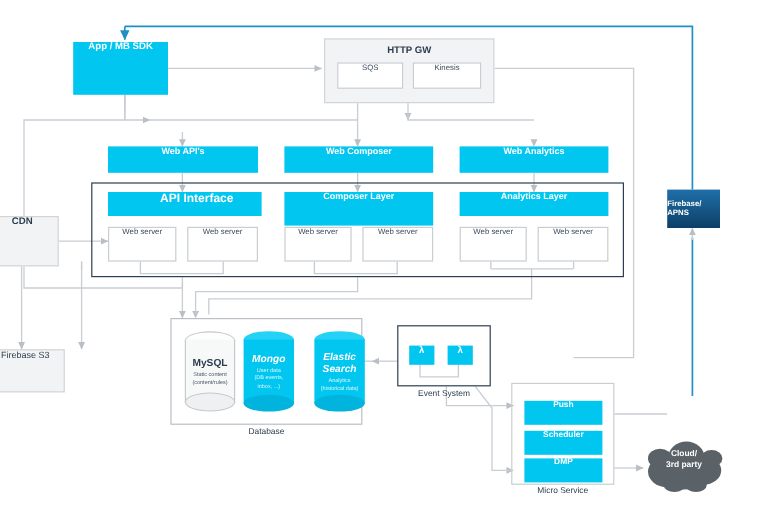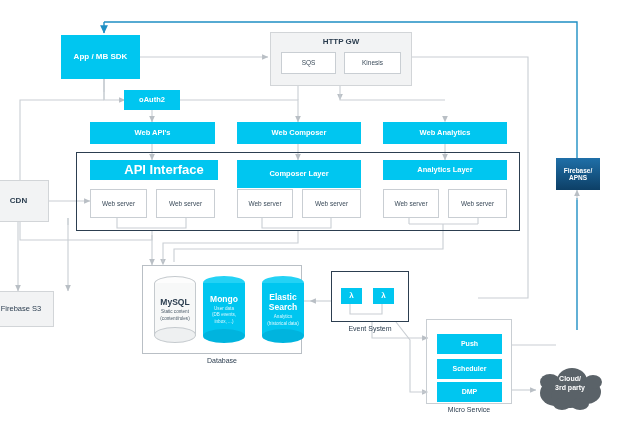--- a/index.html
+++ b/index.html
@@ -1,20 +1,20 @@
 <!DOCTYPE html>
 <html><head>
 <meta charset="utf-8">
 <style>
   html,body{margin:0;padding:0;background:#ffffff;}
   body{font-family:"Liberation Sans",sans-serif;}
   #stage{position:relative;width:640px;height:434px;background:#ffffff;overflow:hidden;}
 
   
-  .node{position:absolute;box-sizing:border-box;display:flex;align-items:center;
+  .node{position:absolute;box-sizing:border-box;display:flex;align-items:flex-start;
         justify-content:center;text-align:center;line-height:1.12;}
   .cyan{background:#00c6f0;color:#ffffff;font-weight:bold;}
   .navy{background:#10538c;background:linear-gradient(180deg,#1f6fa8 0%,#0d3f66 100%);
         color:#ffffff;font-weight:bold;}
   .greybox{background:#f2f3f4;border:1px solid #d2d5d8;color:#2b3d4f;font-weight:bold;}
   .whitebox{background:#ffffff;border:1px solid #c9ced3;color:#3b4b5a;}
   .plaingroup{position:absolute;box-sizing:border-box;background:transparent;}
   .group-dark{border:1.6px solid #2c3e50;}
   .group-light{border:1px solid #c9ced3;}
   .group-mid{border:1px solid #b9bfc5;}
@@ -32,21 +32,21 @@
   .cyl-white .top{background:#fdfdfd;border:1px solid #c5cace;}
   .cyl-white .bot{background:#eef0f1;border:1px solid #c5cace;}
   .cyl-cyan .body{background:#00c6f0;}
   .cyl-cyan .top{background:#24d2f5;}
   .cyl-cyan .bot{background:#00b4de;}
 
   .db-name{font-weight:bold;}
   .db-sub{margin-top:2px;}
   .cyl-white .db-name{color:#2b3d4f;font-size:8.5px;}
   .cyl-white .db-sub{color:#4a5a68;font-size:4.6px;line-height:1.35;}
-  .cyl-cyan .db-name{color:#ffffff;font-size:8.5px;}
+  .cyl-cyan .db-name{color:#ffffff;font-size:8.5px;font-style:italic;}
   .cyl-cyan .db-sub{color:#d8f7ff;font-size:4.6px;line-height:1.35;}
 
   
   svg.wires{position:absolute;left:0;top:0;width:640px;height:434px;overflow:visible;}
 
   
   .cloud{position:absolute;}
   .cloud .ctxt{position:absolute;left:0;right:0;top:0;bottom:0;display:flex;
        flex-direction:column;align-items:center;justify-content:center;
        color:#ffffff;font-size:7px;font-weight:bold;line-height:1.25;text-align:center;}
@@ -145,23 +145,20 @@
     </g>
     <g fill="none" stroke="#c9ced3" stroke-width="1.1" marker-end="url(#ah)">
       <path d="M577,200 L577,190"></path>
     </g>
   </svg>
 
   <div class="node cyan" style="left:61px;top:35px;width:79px;height:44px;font-size:8px;">
     <span>App / MB SDK</span>
   </div>
 
-  <div class="node cyan" style="left:124px;top:90px;width:56px;height:20px;font-size:7.5px;">
-    <span>oAuth2</span>
-  </div>
 
   <div class="node greybox" style="left:270px;top:32px;width:142px;height:54px;align-items:flex-start;padding-top:5px;font-size:8px;">
     <span>HTTP GW</span>
   </div>
   <div class="node whitebox" style="left:281px;top:52px;width:55px;height:22px;font-size:6.5px;">
     <span>SQS</span>
   </div>
   <div class="node whitebox" style="left:344px;top:52px;width:57px;height:22px;font-size:6.5px;">
     <span>Kinesis</span>
   </div>
@@ -184,21 +181,21 @@
   </div>
   <div class="node cyan" style="left:237px;top:122px;width:124px;height:22px;font-size:7.5px;">
     <span>Web Composer</span>
   </div>
   <div class="node cyan" style="left:383px;top:122px;width:124px;height:22px;font-size:7.5px;">
     <span>Web Analytics</span>
   </div>
 
   <div class="plaingroup group-dark" style="left:76px;top:152px;width:444px;height:79px;"></div>
 
-  <div class="node cyan" style="left:90px;top:160px;width:128px;height:20px;font-size:13px;padding-left:20px;">
+  <div class="node cyan" style="left:90px;top:160px;width:128px;height:20px;font-size:10px;padding-left:20px;">
     <span>API Interface</span>
   </div>
   <div class="node cyan" style="left:237px;top:160px;width:124px;height:28px;font-size:7.5px;">
     <span>Composer Layer</span>
   </div>
   <div class="node cyan" style="left:383px;top:160px;width:124px;height:20px;font-size:7.5px;">
     <span>Analytics Layer</span>
   </div>
 
   <div class="node whitebox" style="left:90px;top:189px;width:57px;height:29px;font-size:6.5px;">

